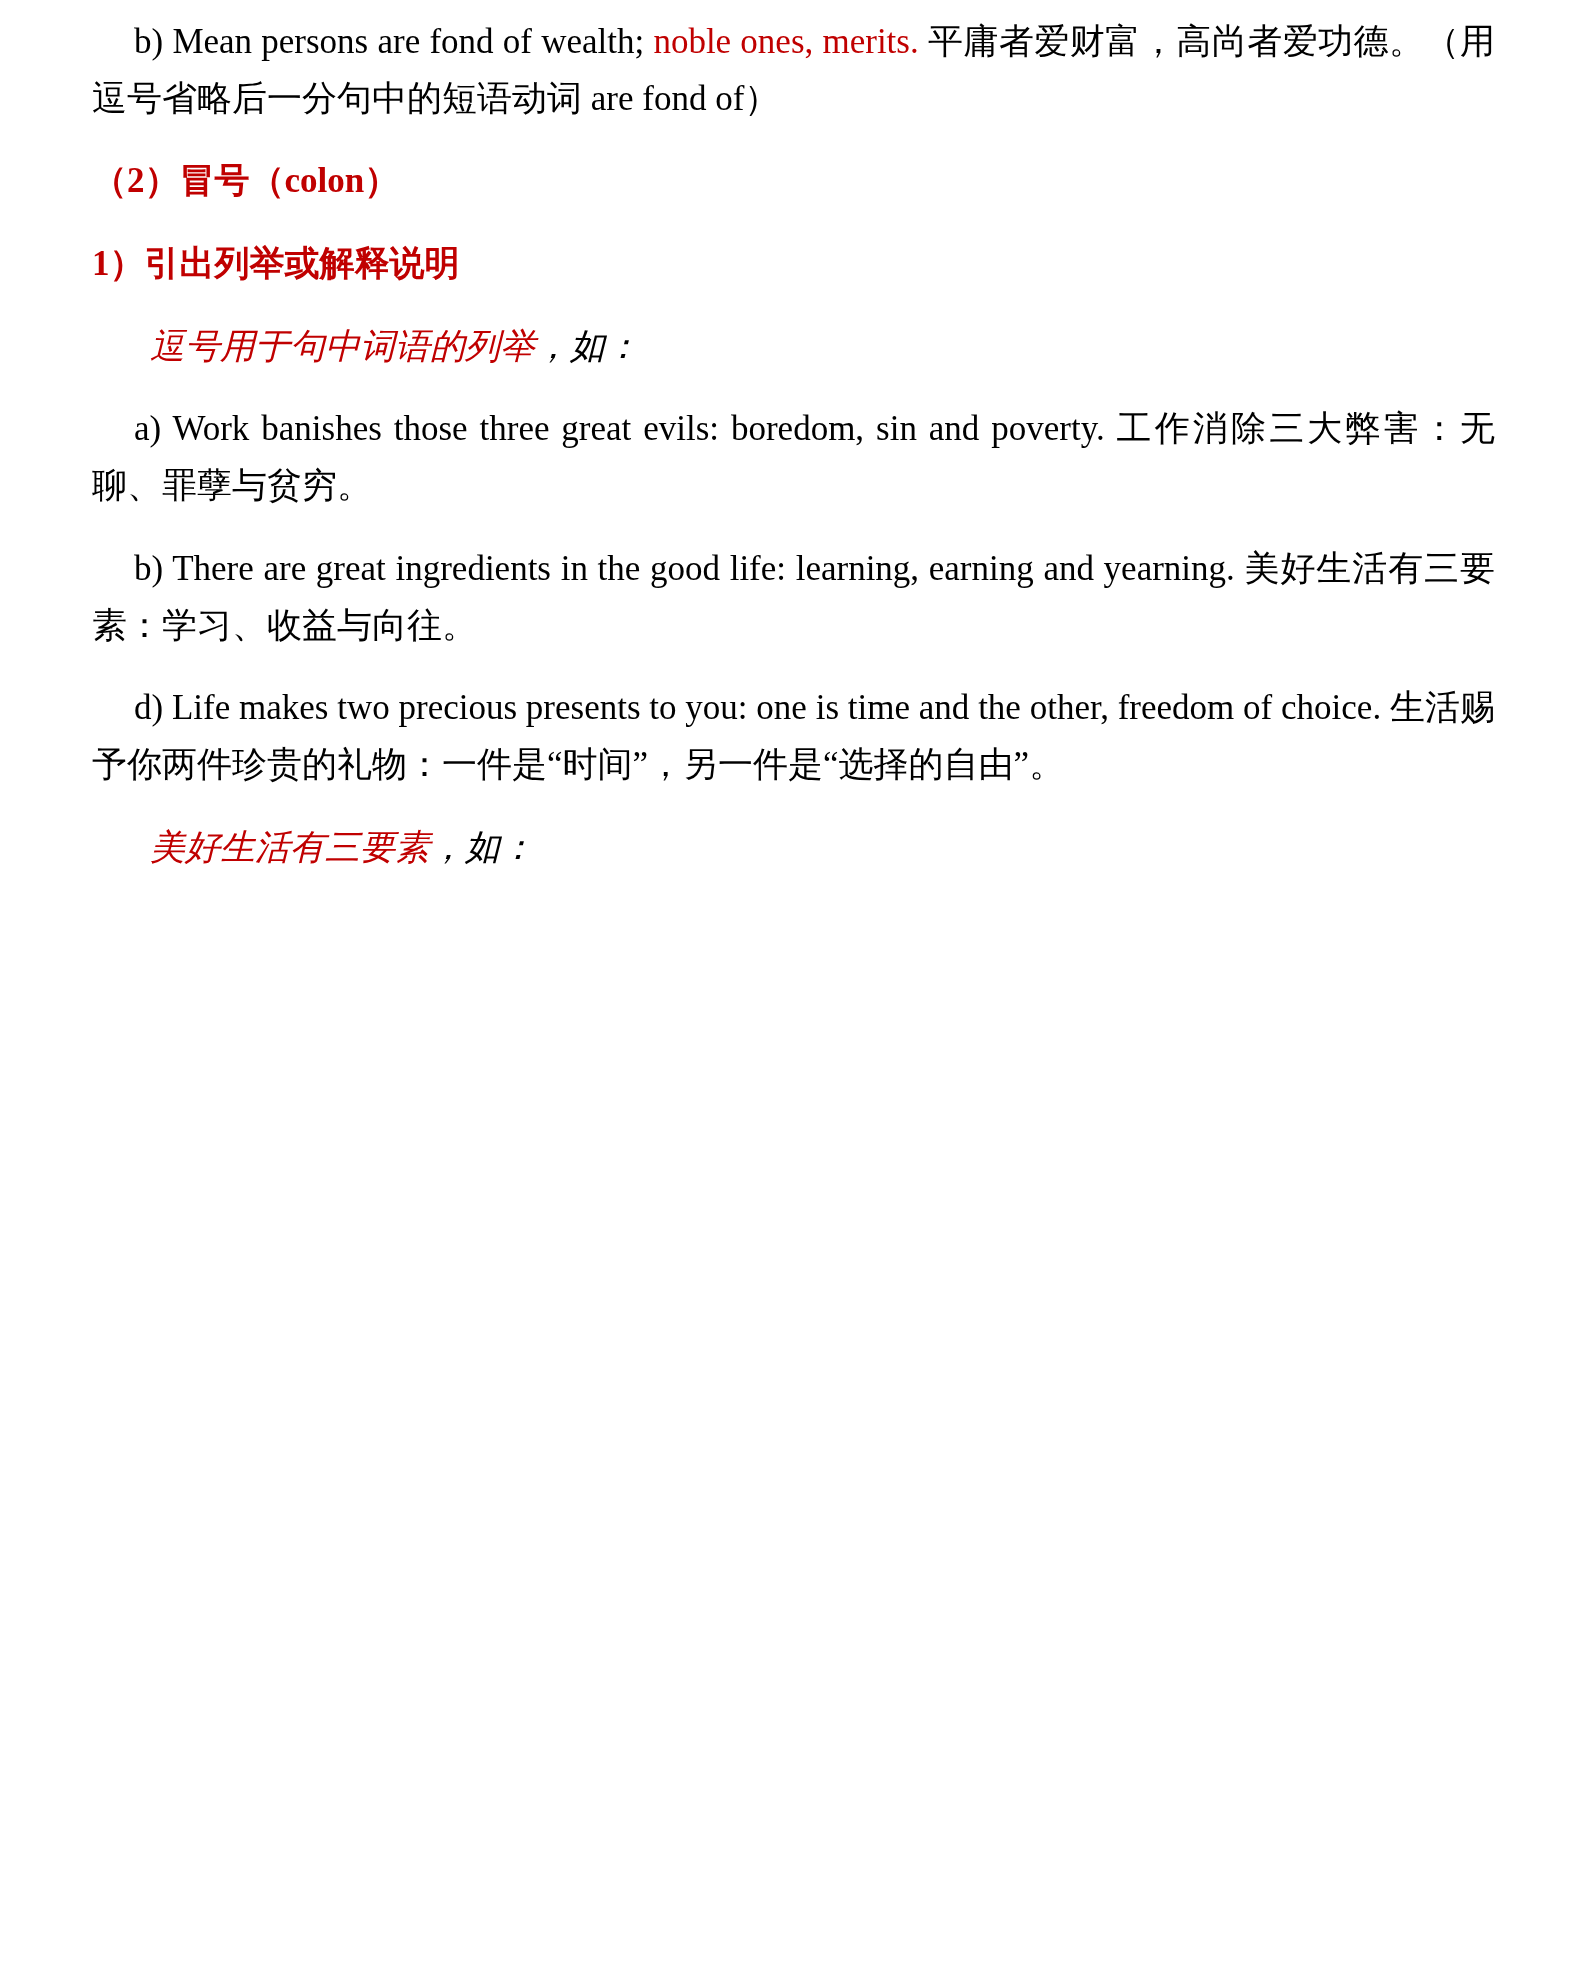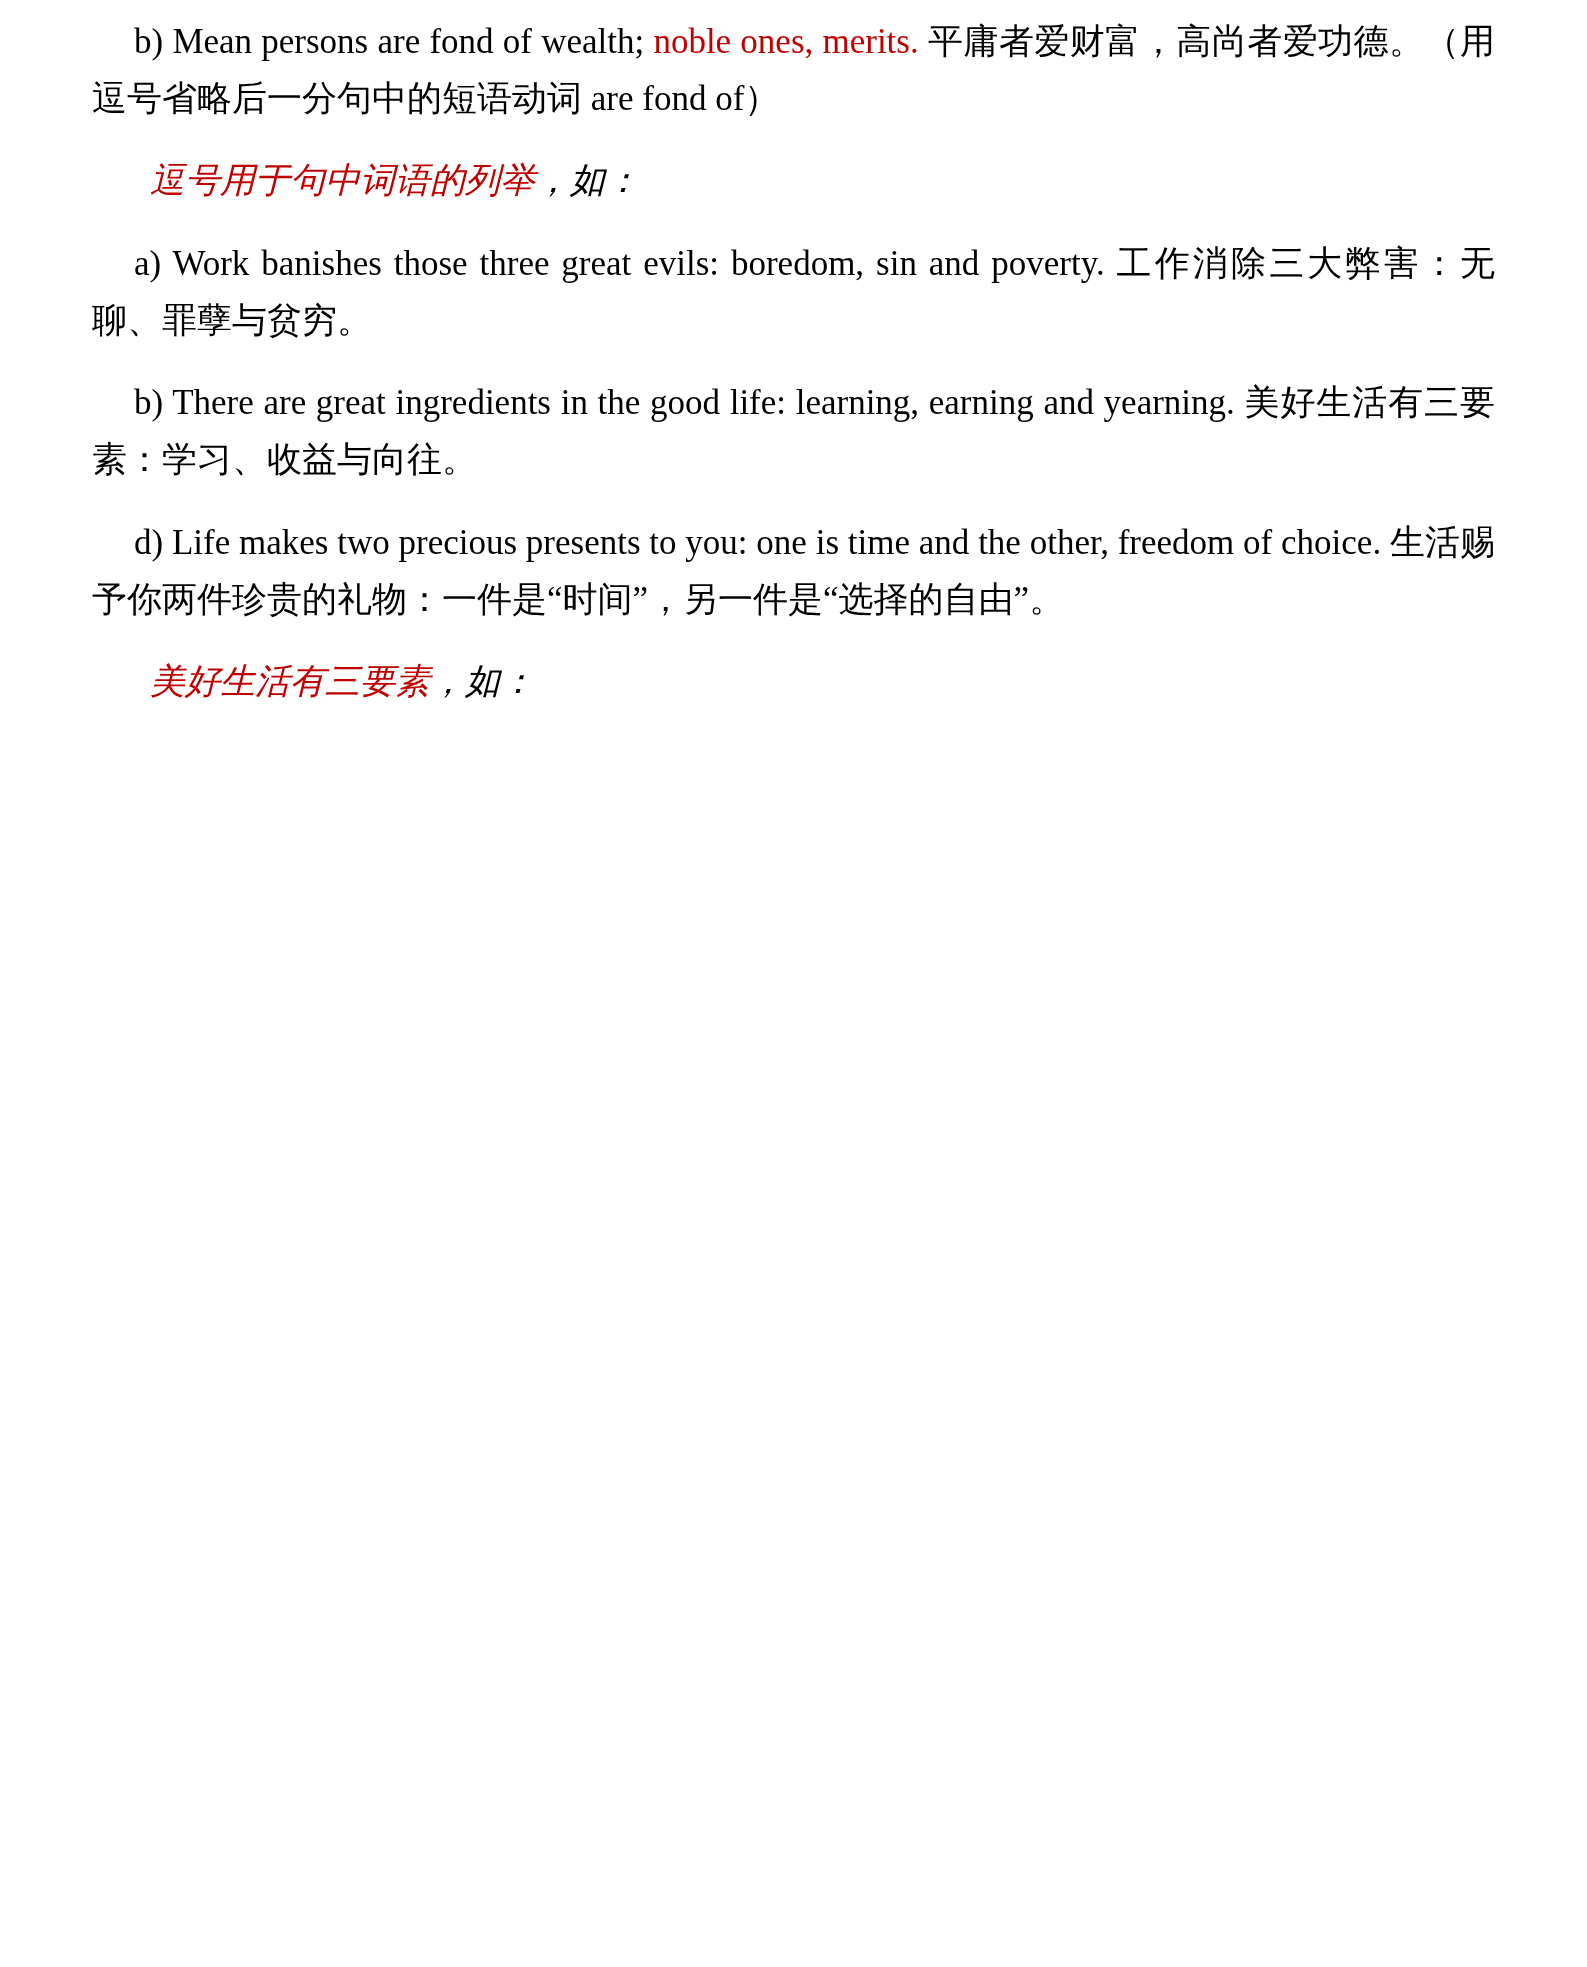--- a/index.html
+++ b/index.html
@@ -45,19 +45,21 @@
     font-size: 35px;
     line-height: 1.62;
   }
 </style>
 </head>
 <body>
 
 <div class="page">
   <div id="doc-body">
       <p class="blk indent"><span>b) Mean persons are fond of wealth; </span><span class="red">noble ones, merits.</span><span> 平庸者爱财富，高尚者爱功德。（用逗号省略后一分句中的短语动词 are fond of）</span></p>
+      <p class="blk heading"><span class="red">（2）冒号（colon）</span></p>
+      <p class="blk heading"><span class="red">1）引出列举或解释说明</span></p>
       <p class="blk indent2"><span class="red">逗号用于句中词语的列举</span><span>，如：</span></p>
       <p class="blk indent"><span>a) Work banishes those three great evils: boredom, sin and poverty. 工作消除三大弊害：无聊、罪孽与贫穷。</span></p>
       <p class="blk indent"><span>b) There are great ingredients in the good life: learning, earning and yearning. 美好生活有三要素：学习、收益与向往。</span></p>
       <p class="blk indent"><span>d) Life makes two precious presents to you: one is time and the other, freedom of choice. 生活赐予你两件珍贵的礼物：一件是“时间”，另一件是“选择的自由”。</span></p>
       <p class="blk indent2"><span class="red">美好生活有三要素</span><span>，如：</span></p>
     </div>
 </div>
 
 </body></html>

